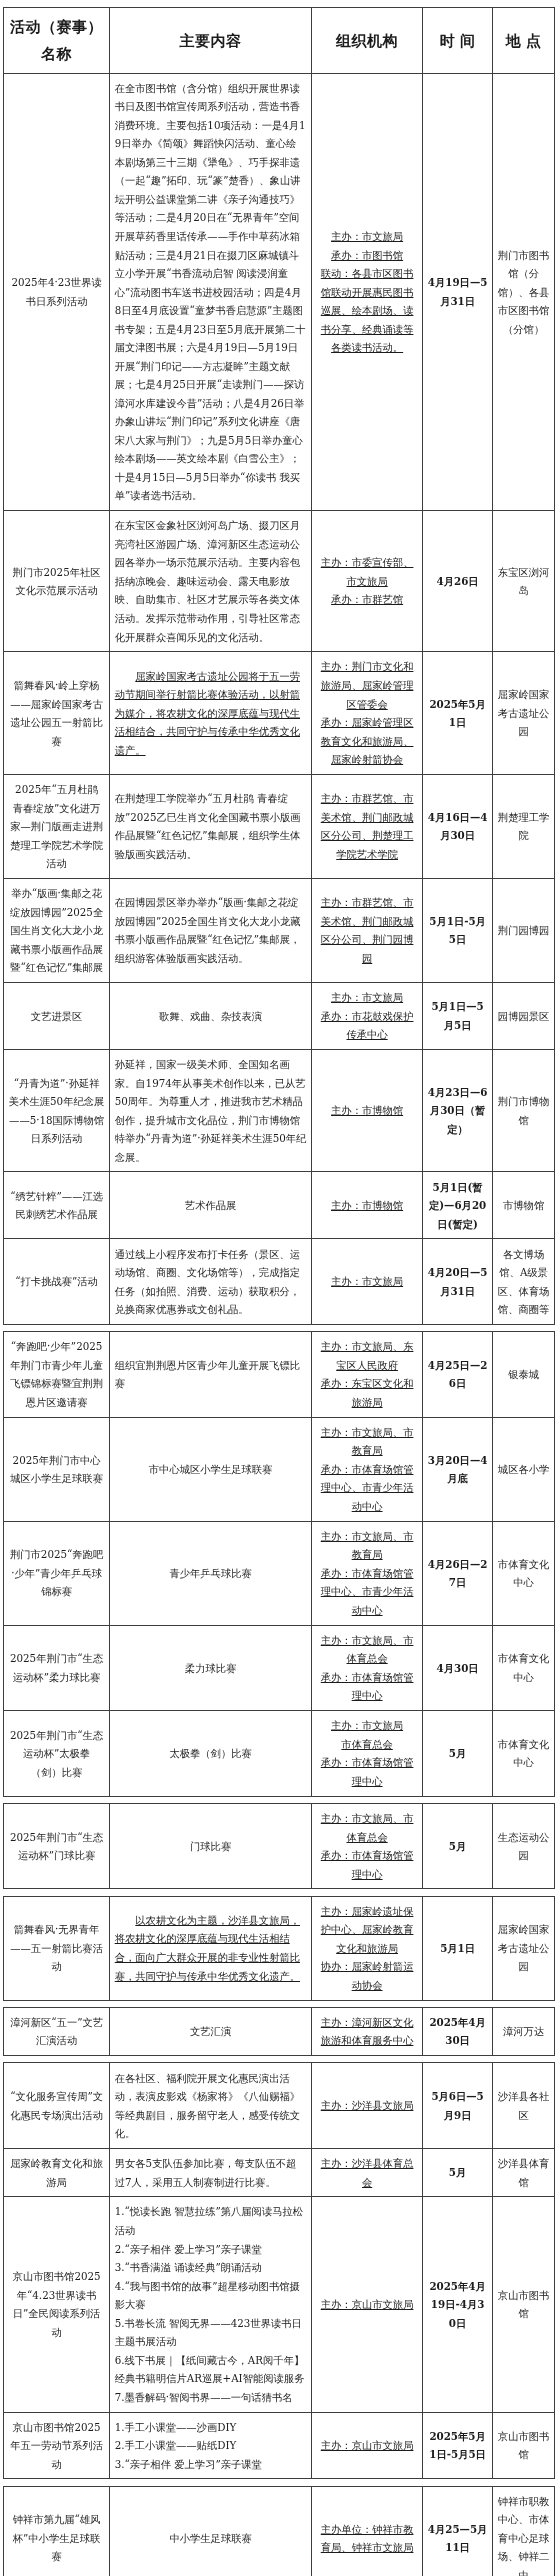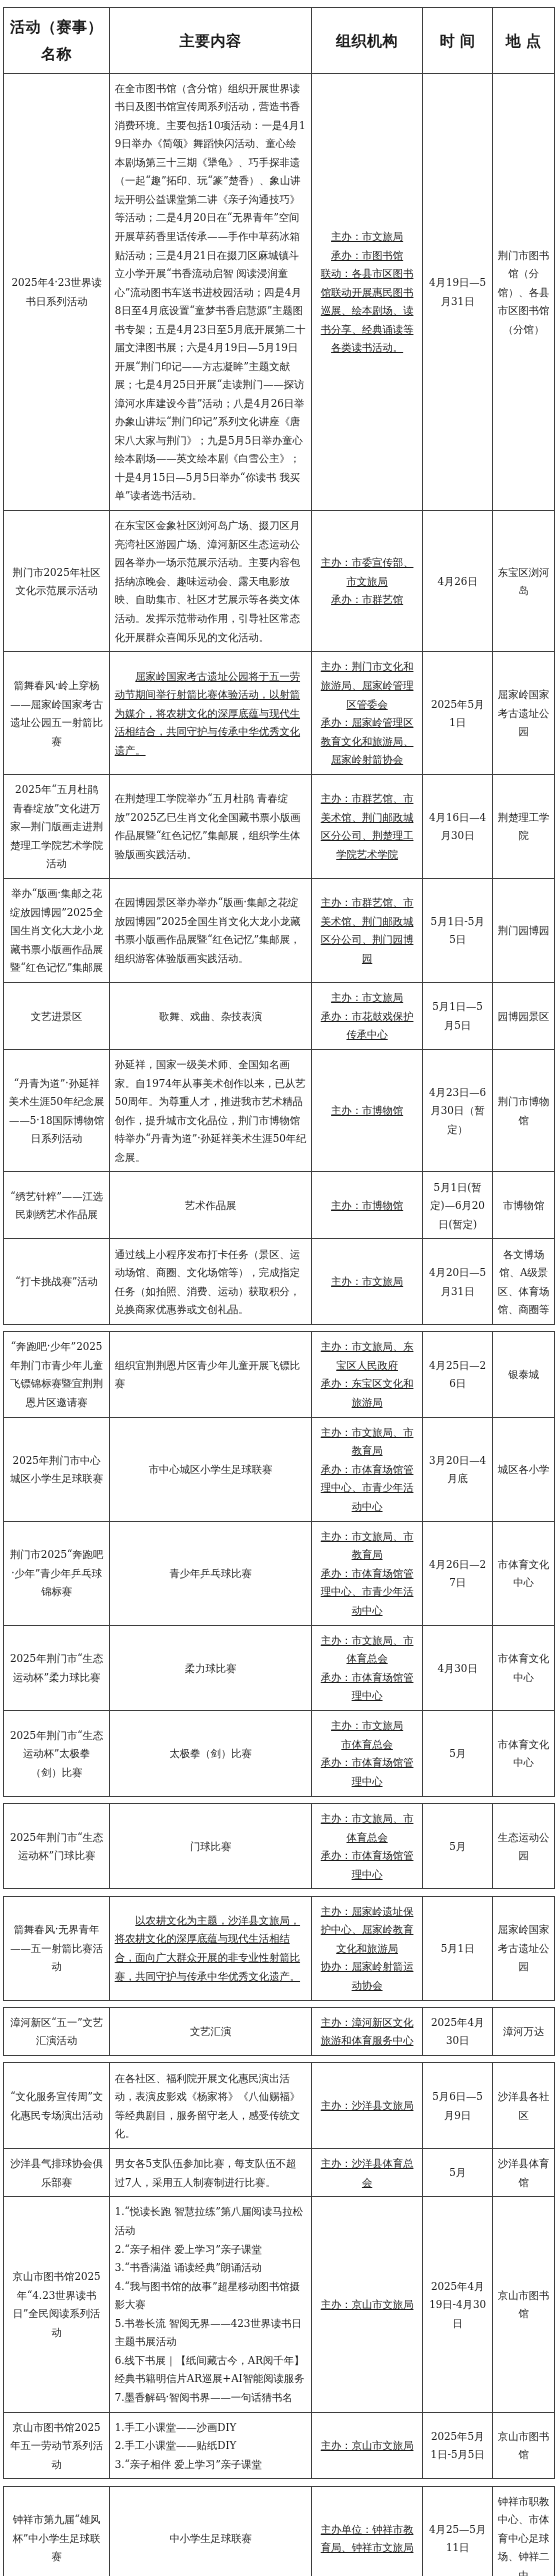--- a/index.html
+++ b/index.html
@@ -44,21 +44,21 @@
     text-align: center;
     height: 49px;
     background: #ffffff;
     letter-spacing: 0.5px;
   }
   td.name  { text-align: center; }
   td.content { text-align: left; white-space: pre-line; }
   td.content.center { text-align: center; }
   td.content.indent { text-indent: 2em; text-decoration: underline; }
   td.org   { text-align: center; white-space: pre-line; text-decoration: underline; }
-  td.time  { text-align: center; }
+  td.time  { text-align: center; font-weight: bold; }
   td.place { text-align: center; }
 
   tr.spacer td {
     border: none;
     height: 7.2px;
     padding: 0;
     line-height: 0;
   }
 </style>
 </head>
@@ -231,21 +231,21 @@
           <td colspan="5"></td>
         </tr>
         <tr>
     <td class="name">“文化服务宣传周”文化惠民专场演出活动</td>
     <td class="content">在各社区、福利院开展文化惠民演出活动，表演皮影戏《杨家将》《八仙赐福》等经典剧目，服务留守老人，感受传统文化。</td>
     <td class="org">主办：沙洋县文旅局</td>
     <td class="time">5月6日—5月9日</td>
     <td class="place">沙洋县各社区</td>
   </tr>
         <tr>
-    <td class="name">沙洋县气排球协会俱乐部赛</td>
+    <td class="name">屈家岭教育文化和旅游局</td>
     <td class="content">男女各5支队伍参加比赛，每支队伍不超过7人，采用五人制赛制进行比赛。</td>
     <td class="org">主办：沙洋县体育总会</td>
     <td class="time">5月</td>
     <td class="place">沙洋县体育馆</td>
   </tr>
         <tr>
     <td class="name">京山市图书馆2025年“4.23世界读书日”全民阅读系列活动</td>
     <td class="content">1.“悦读长跑 智慧拉练”第八届阅读马拉松活动
 2.“亲子相伴 爱上学习”亲子课堂
 3.“书香满溢 诵读经典”朗诵活动

